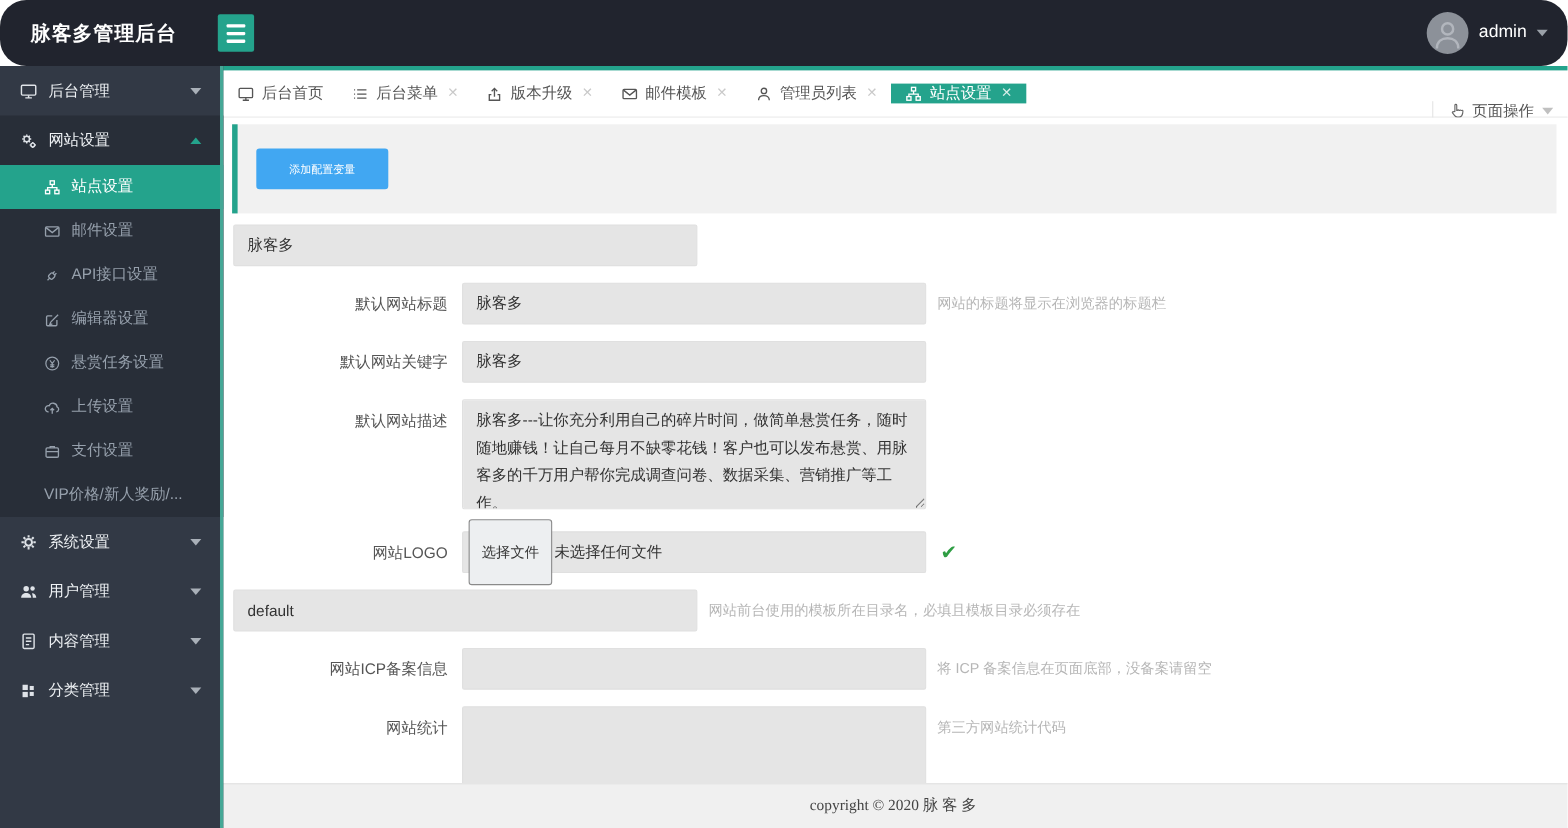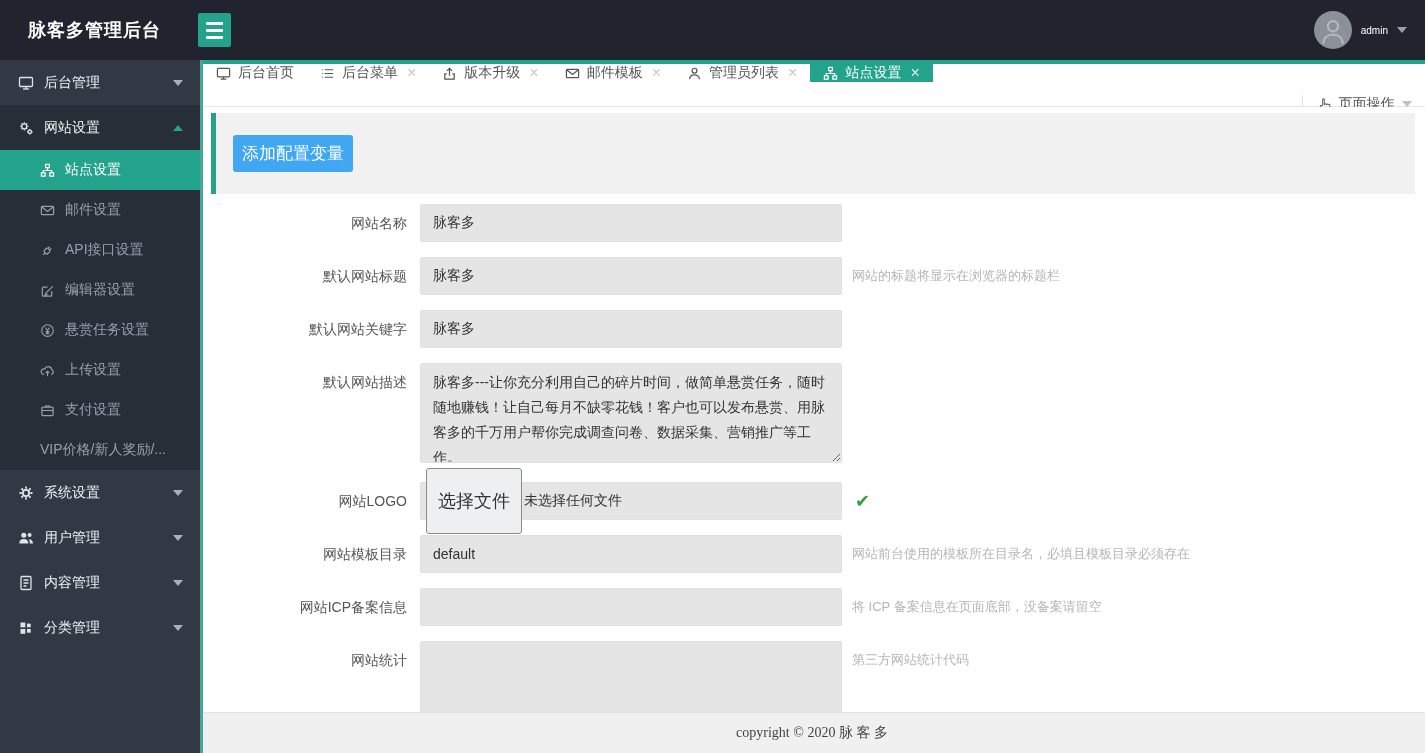--- a/index.html
+++ b/index.html
@@ -7,70 +7,70 @@
     --topbar:#21242e;
     --sidebar:#323945;
     --submenu:#282e38;
     --blue:#41a7f2;
   }
   *{margin:0;padding:0;box-sizing:border-box;}
   html,body{width:1425px;height:753px;overflow:hidden;
     font-family:"Liberation Sans","DejaVu Sans",sans-serif;background:#fff;}
 
   
-  .topbar{position:absolute;left:0;top:0;width:1425px;height:60px;background:var(--topbar);z-index:30;}
+  .topbar{position:absolute;left:0;top:0;width:1425px;height:60px;background:var(--topbar);z-index:30;border-radius:24px;}
   .brand{position:absolute;left:28px;top:0;height:60px;line-height:60px;color:#fff;font-size:18px;font-weight:bold;letter-spacing:1px;}
   .hamb{position:absolute;left:198px;top:13px;width:33px;height:34px;background:var(--accent);border-radius:2px;cursor:pointer;display:flex;flex-direction:column;justify-content:center;align-items:center;gap:4px;}
   .hamb i{display:block;width:17px;height:3px;background:#fff;border-radius:1px;}
   .topright{position:absolute;right:18px;top:0;height:60px;display:flex;align-items:center;gap:9px;cursor:pointer;}
   .avatar{width:38px;height:38px;border-radius:50%;background:#8c9199;display:flex;align-items:center;justify-content:center;overflow:hidden;}
-  .username{color:#fff;font-size:10px;text-align:center;}
+  .username{color:#fff;font-size:16px;text-align:center;}
   .caret{width:0;height:0;border-left:5px solid transparent;border-right:5px solid transparent;border-top:6px solid #9aa0a8;}
 
   
   .sidebar{position:absolute;left:0;top:60px;width:203px;bottom:0;background:var(--sidebar);z-index:20;}
   .side-strip{position:absolute;right:0;top:0;bottom:0;width:3px;background:#45a796;}
   .sitem{position:relative;height:45px;display:flex;align-items:center;padding-left:18px;color:#eef1f4;font-size:14px;cursor:pointer;}
   .sitem svg{margin-right:10px;color:#dfe3e8;flex-shrink:0;}
   .sitem .caret{position:absolute;right:20px;border-top-color:#a9b0b8;}
   .sitem .caret.up{border-top:none;border-bottom:6px solid var(--accent);}
   .subblock{background:var(--submenu);}
   .subitem{position:relative;height:40px;display:flex;align-items:center;padding-left:40px;color:#96a0ac;font-size:14px;cursor:pointer;}
   .subitem svg{margin-right:10px;color:#96a0ac;flex-shrink:0;}
   .subitem.active{background:var(--accent);color:#fff;}
   .subitem.active svg{color:#fff;}
 
   
   .content{position:absolute;left:199px;top:60px;right:0;bottom:0;background:#fff;}
 
-  .tabbar{position:absolute;left:0;top:0;right:0;height:47px;border-top:4px solid var(--accent);border-bottom:1px solid #e6e6e6;display:flex;align-items:flex-start;background:#fff;padding-left:4px;}
+  .tabbar{position:absolute;left:0;top:0;right:0;height:47px;border-top:4px solid var(--accent);border-bottom:1px solid #e6e6e6;display:flex;align-items:center;background:#fff;padding-left:4px;}
   .tab{display:flex;align-items:center;padding:0 13px;color:#555;font-size:14px;cursor:pointer;}
   .tab svg{margin-right:7px;color:#555;flex-shrink:0;}
   .tclose{margin-left:9px;color:#c9c9c9;font-size:16px;line-height:1;cursor:pointer;}
   .tab.active{background:var(--accent);color:#fff;}
   .tab.active svg{color:#fff;}
   .tab.active .tclose{color:#d9efe9;}
   .page-action{margin-left:auto;width:123px;border-left:1px solid #e4e4e4;display:flex;align-items:center;justify-content:center;gap:7px;color:#555;font-size:14px;cursor:pointer;margin-top:31px;}
   .page-action svg{color:#666;}
   .page-action .caret{border-top-color:#c0c0c0;}
 
   .main{position:absolute;left:0;top:47px;right:0;bottom:41px;overflow:hidden;background:#fff;}
 
   .band{margin:6px 10px 0 12px;height:81px;background:#f1f1f1;border-left:5px solid var(--accent);display:flex;align-items:center;}
-  .addbtn{margin-left:17px;width:120px;height:37px;background:var(--blue);color:#fff;border:none;border-radius:3px;font-size:17px;cursor:pointer;font-family:Liberation Serif, serif;}
+  .addbtn{margin-left:17px;width:120px;height:37px;background:var(--blue);color:#fff;border:none;border-radius:3px;font-size:10px;cursor:pointer;font-family:Liberation Serif, serif;}
 
   .form{margin-top:10px;}
   .frow{display:flex;align-items:flex-start;margin-bottom:15px;}
   .flabel{width:208px;flex-shrink:0;text-align:right;line-height:38px;color:#555;font-size:14px;}
   .fcontrol{margin-left:13px;width:422px;flex-shrink:0;}
   .box{width:100%;height:38px;border:1px solid #e0e0e0;border-radius:2px;padding:0 12px;font-size:14px;color:#333;font-family:inherit;background:#e5e5e5;outline:none;}
   textarea.box{height:100px;padding:6px 12px;line-height:25px;resize:both;}
   .fhint{margin-left:10px;line-height:38px;color:#b6b6b6;font-size:13px;}
   .filebox{display:flex;align-items:center;padding:0 0 0 5px;}
-  .filebtn{border:1px solid #8a8a8a;border-radius:3px;background:#edeff1;padding:20px 11px;font-size:18px;color:#333;cursor:pointer;white-space:nowrap;font-family:Liberation Mono, monospace;}
+  .filebtn{border:1px solid #8a8a8a;border-radius:3px;background:#edeff1;padding:20px 11px;font-size:13px;color:#333;cursor:pointer;white-space:nowrap;font-family:Liberation Mono, monospace;}
   .filetext{margin-left:2px;font-size:14px;color:#333;}
   .fcheck{margin-left:13px;line-height:38px;color:#2f9e44;font-size:18px;font-weight:bold;}
 
   .footer{position:absolute;left:0;bottom:0;right:0;height:41px;background:#f0f0f0;border-top:1px solid #e2e2e2;text-align:center;line-height:40px;color:#444;font-size:14px;z-index:10;font-family:Liberation Serif, serif;}
 </style>
 </head>
 <body>
 
 <div class="topbar">
   <div class="brand">脉客多管理后台</div>
@@ -276,21 +276,20 @@
   </div>
 
   <div class="main">
     <div class="band">
       <button class="addbtn">添加配置变量</button>
     </div>
 
     <div class="form">
 
       <div class="frow">
-        <div class="flabel">网站名称</div>
         <div class="fcontrol"><input class="box" type="text" value="脉客多" style=""></div>
       </div>
 
       <div class="frow">
         <div class="flabel">默认网站标题</div>
         <div class="fcontrol"><input class="box" type="text" value="脉客多" style=""></div>
         <div class="fhint">网站的标题将显示在浏览器的标题栏</div>
       </div>
 
       <div class="frow">
@@ -308,21 +307,20 @@
         <div class="fcontrol">
           <div class="box filebox">
             <span class="filebtn">选择文件</span>
             <span class="filetext">未选择任何文件</span>
           </div>
         </div>
         <div class="fcheck">✔</div>
       </div>
 
       <div class="frow">
-        <div class="flabel">网站模板目录</div>
         <div class="fcontrol"><input class="box" type="text" value="default" style=""></div>
         <div class="fhint">网站前台使用的模板所在目录名，必填且模板目录必须存在</div>
       </div>
 
       <div class="frow">
         <div class="flabel">网站ICP备案信息</div>
         <div class="fcontrol"><input class="box" type="text" value="" style=""></div>
         <div class="fhint">将 ICP 备案信息在页面底部，没备案请留空</div>
       </div>
 

